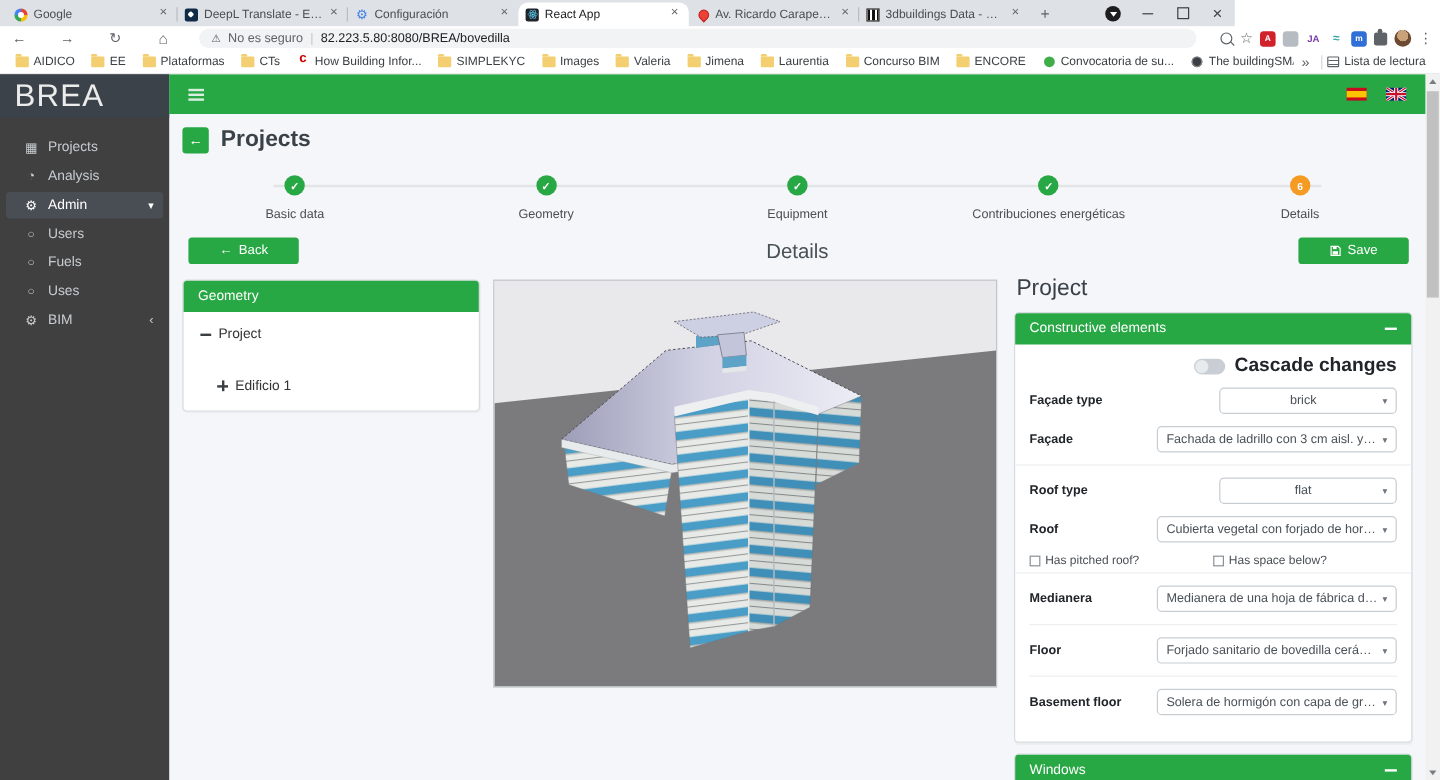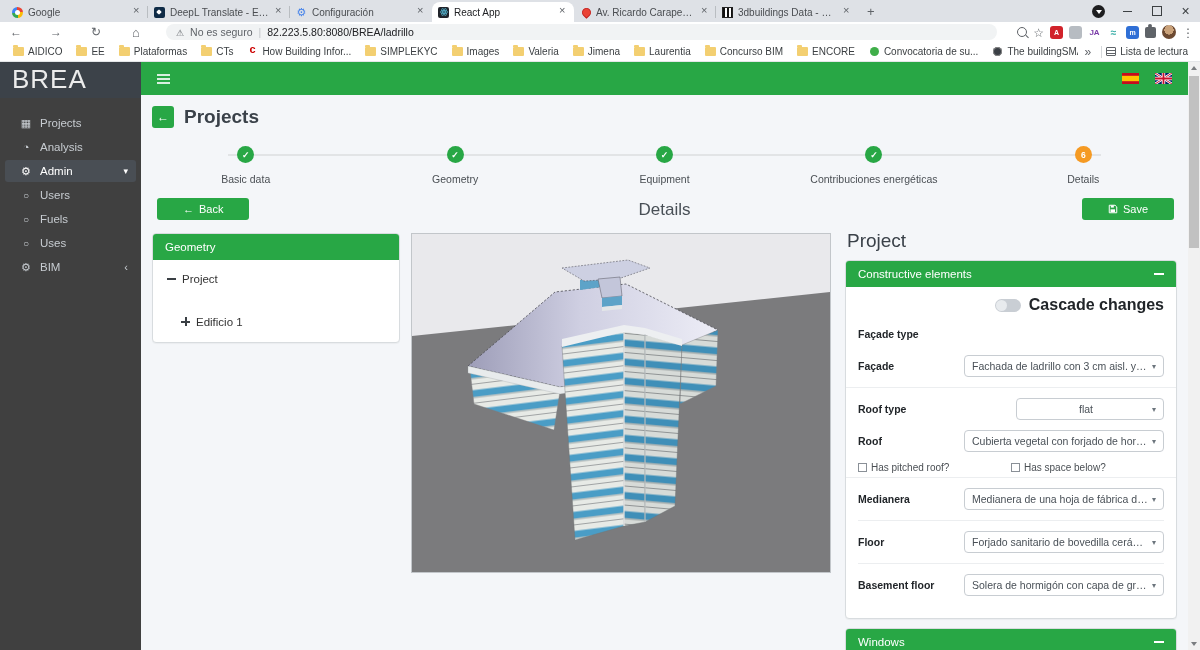--- a/index.html
+++ b/index.html
@@ -1,20 +1,20 @@
 <!DOCTYPE html>
 <html><head>
 <meta charset="utf-8">
 <style>
   * { margin:0; padding:0; box-sizing:border-box; }
   html,body { font-family:"Liberation Sans", sans-serif; }
   .screen { position:relative; width:1200px; height:650px; overflow:hidden; background:#fff; }
 
   
-  .tabbar { position:absolute; left:0; top:0; width:1200px; height:22px; background:#dee1e6; display:flex; align-items:flex-end; padding-left:6px; }
+  .tabbar { position:absolute; left:0; top:0; width:1029px; height:22px; background:#dee1e6; display:flex; align-items:flex-end; padding-left:6px; }
   .tab { width:142px; height:20px; display:flex; align-items:center; gap:5px; padding:0 6px; font-size:10px; color:#4a4d51; flex-shrink:0; border-radius:8px 8px 0 0; position:relative; }
   .tab.active { background:#fff; color:#202124; }
   .tab:not(.active)+.tab:not(.active)::before { content:""; position:absolute; left:-1px; top:4px; height:12px; width:1px; background:#b9bdc1; }
   .tab-title { flex:1; overflow:hidden; white-space:nowrap; text-overflow:ellipsis; }
   .tab-close { width:10px; height:10px; position:relative; flex-shrink:0; }
   .tab-close::before { content:"×"; position:absolute; left:1px; top:-3px; font-size:11px; color:#5f6368; }
   .fav { width:11px; height:11px; flex-shrink:0; display:inline-flex; align-items:center; justify-content:center; }
   .fav.google { border-radius:50%; background:conic-gradient(#ea4335 0 25%, #fbbc05 25% 50%, #34a853 50% 75%, #4285f4 75% 100%); position:relative; }
   .fav.google::after { content:""; position:absolute; left:3px; top:3px; width:5px; height:5px; border-radius:50%; background:#fff; }
   .fav.deepl { background:#0f2b46; border-radius:2px; position:relative; }
@@ -220,21 +220,21 @@
 
   <div class="addrbar">
     <span class="navico back"></span>
     <span class="navico fwd"></span>
     <span class="navico reload"></span>
     <span class="navico home"></span>
     <div class="urlpill">
       <span class="warn"></span>
       <span class="sec-label">No es seguro</span>
       <span class="url-sep">|</span>
-      <span class="url-text">82.223.5.80:8080/BREA/ladrillo</span>
+      <span class="url-text">82.223.5.80:8080/BREA/bovedilla</span>
     </div>
     <div class="addr-right">
       <span class="mag"></span>
       <span class="star"></span>
       <span class="ext adobe"></span>
       <span class="ext grayx"></span>
       <span class="ext ja">JA</span>
       <span class="ext wave"></span>
       <span class="ext mblue">m</span>
       <span class="puzzle"></span>
@@ -535,20 +535,23 @@
               <span class="toggle">
                   <span class="knob"></span>
                 </span>
               <span class="cascade-label">Cascade changes</span>
             </div>
 
             <div>
 
                 <div class="form-row">
                   <span class="f-label">Façade type</span>
+                  <span class="select narrow">
+                    <span class="sel-val">brick</span>
+                  </span>
                 </div>
 
                 <div class="form-row">
                   <span class="f-label">Façade</span>
                   <span class="select wide">
                     <span class="sel-val">Fachada de ladrillo con 3 cm aisl. y tabiq...</span>
                   </span>
                 </div>
               </div>
             <div class="divider"></div>

